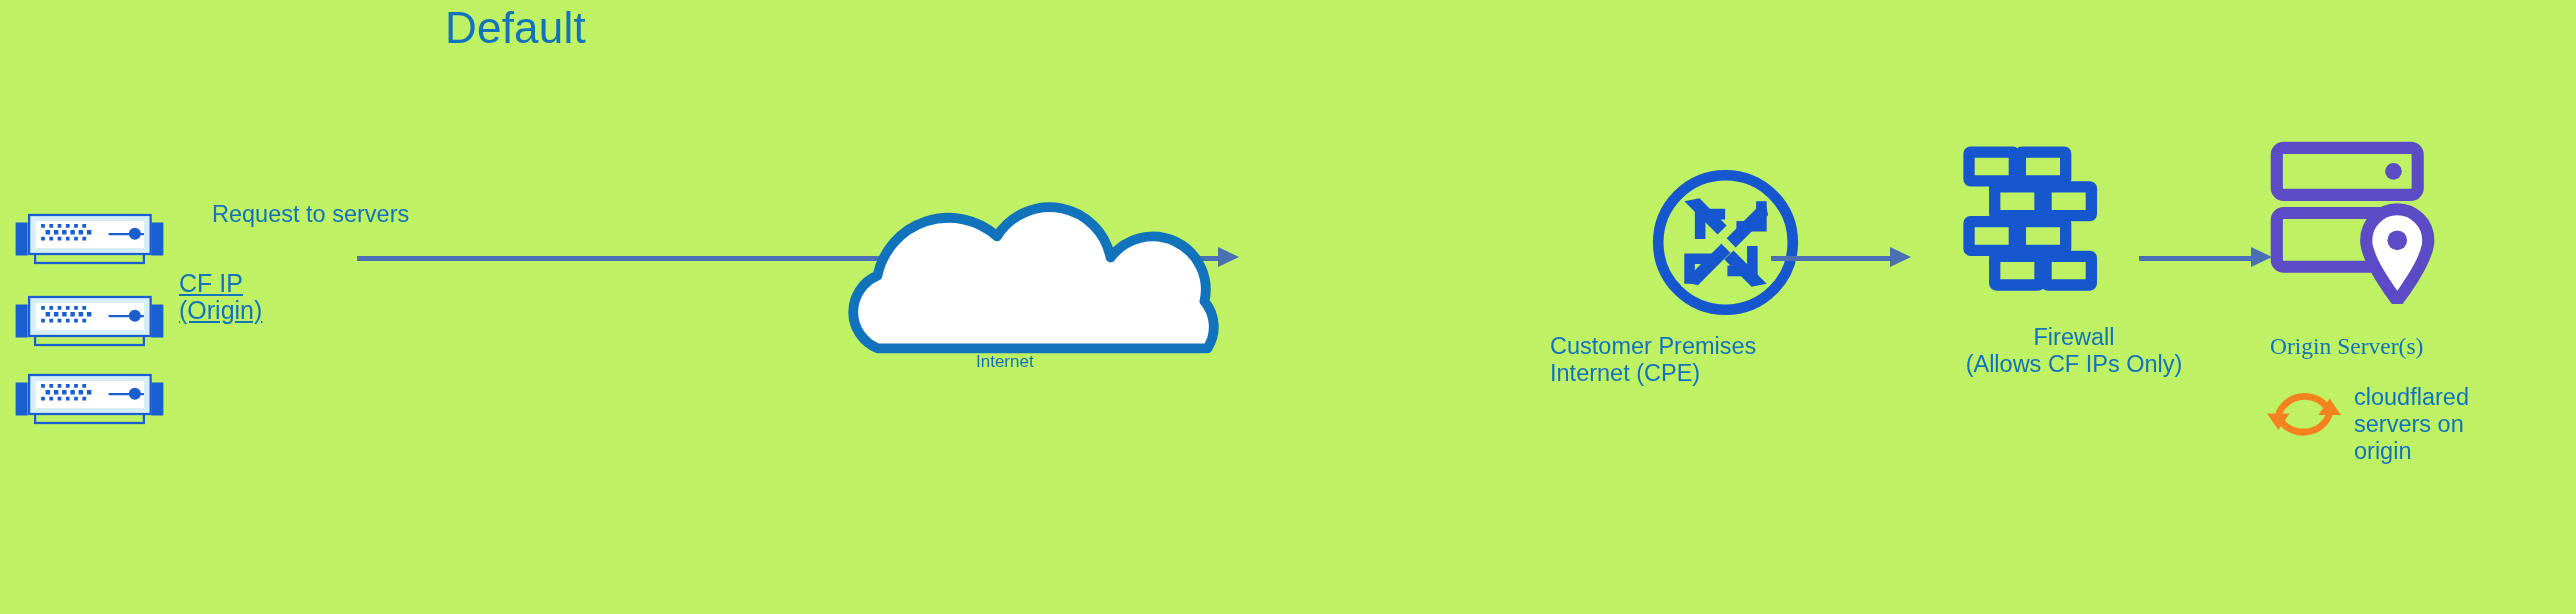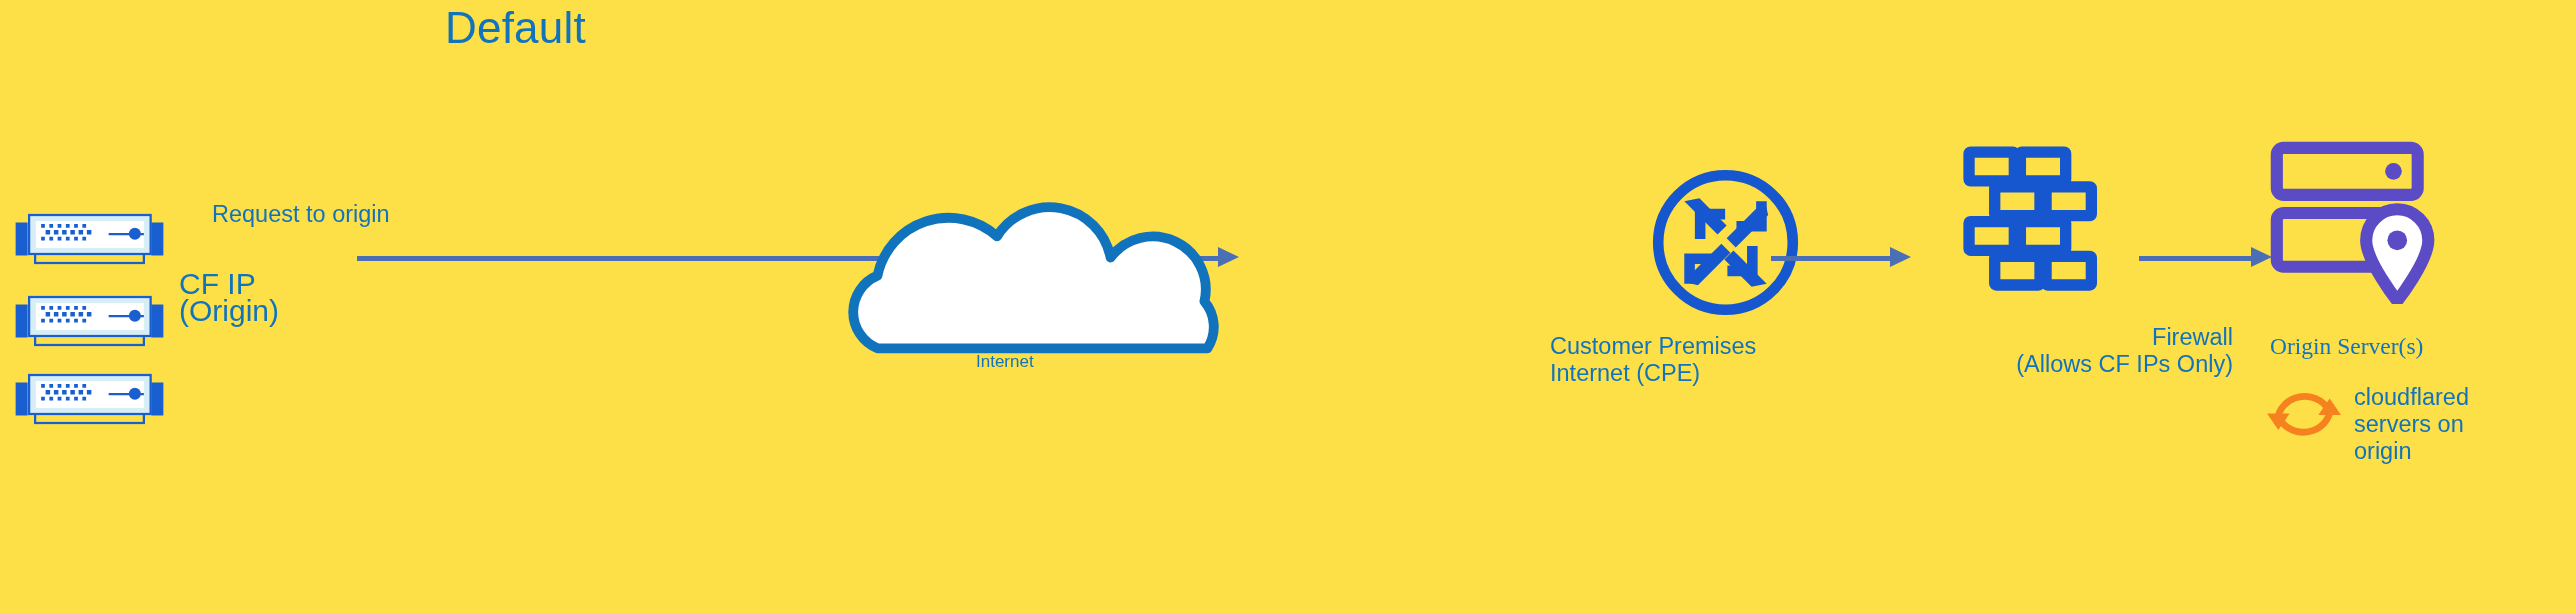--- a/index.html
+++ b/index.html
@@ -8,21 +8,21 @@
     background: #ffffff;
   }
   body {
     font-family: "Liberation Sans", sans-serif;
     -webkit-font-smoothing: antialiased;
   }
   #canvas {
     position: relative;
     width: 2576px;
     height: 614px;
-    background: #fde047;
+    background: #bef264;
     overflow: hidden;
   }
   .abs { position: absolute; }
 
   
   #diagram-title {
     left: 445px;
     top: 3px;
     font-size: 44px;
     color: #1273bd;
@@ -72,23 +72,23 @@
   .cf-srv-3 { left: 12px; top: 372px; }
 
   
   .lbl {
     color: #1273bd;
     font-size: 23px;
     line-height: 27px;
     white-space: pre;
   }
   #label-request-to-origin { left: 212px; top: 201px; font-size: 23.5px; }
-  #label-cf-ip            { left: 179px; top: 270px; font-size: 30px; }
+  #label-cf-ip            { left: 179px; top: 270px; font-size: 25px; text-decoration: underline; }
   #label-cpe              { left: 1550px; top: 333px; font-size: 23.5px; text-align: left; width: 288px; }
-  #label-firewall         { left: 1915px; top: 324px; font-size: 23.5px; text-align: right; width: 318px; }
+  #label-firewall         { left: 1915px; top: 324px; font-size: 23.5px; text-align: center; width: 318px; }
   #label-origin-server    { left: 2270px; top: 333px; font-size: 23.5px; font-family: Liberation Serif, serif; }
   #label-cloudflared      { left: 2354px; top: 384px; font-size: 23.5px; line-height: 27px; }
   #label-internet         { left: 976px; top: 348px; font-size: 17px; }
 
   
   .arrow-line { background: #4a6fb4; height: 5.3px; }
   #arrow-cf-to-internet { left: 357px; top: 256px; width: 863px; }
   #arrow-cpe-to-fw      { left: 1771px; top: 256px; width: 121px; }
   #arrow-fw-to-origin   { left: 2139px; top: 256px; width: 114px; }
   .arrow-head {
@@ -210,21 +210,21 @@
         <rect x="71" y="33" width="5" height="5"></rect>
       <rect x="82" y="33" width="5" height="5"></rect>
         <rect x="93" y="33" width="5" height="5"></rect>
     </g>
     <rect x="128" y="28" width="47" height="3" fill="#1a5fd0"></rect>
     <circle cx="163" cy="29" r="8" fill="#1a5fd0"></circle>
   </svg>
 
   <div class="abs lbl" id="label-cf-ip"><span>CF IP</span><br><span>(Origin)</span></div>
 
-  <div class="abs lbl" id="label-request-to-origin">Request to origin</div>
+  <div class="abs lbl" id="label-request-to-origin">Request to servers</div>
 
   <div class="abs arrow-line" id="arrow-cf-to-internet"></div>
   <div class="abs arrow-head" id="head-cf-to-internet"></div>
 
   <svg class="abs" id="internet-cloud" viewBox="0 0 580 330">
     <path d="M 62 320
              C 30 320 12 296 12 272
              C 12 246 32 226 58 224
              C 60 224 62 224 64 225
              C 66 178 104 142 150 142

